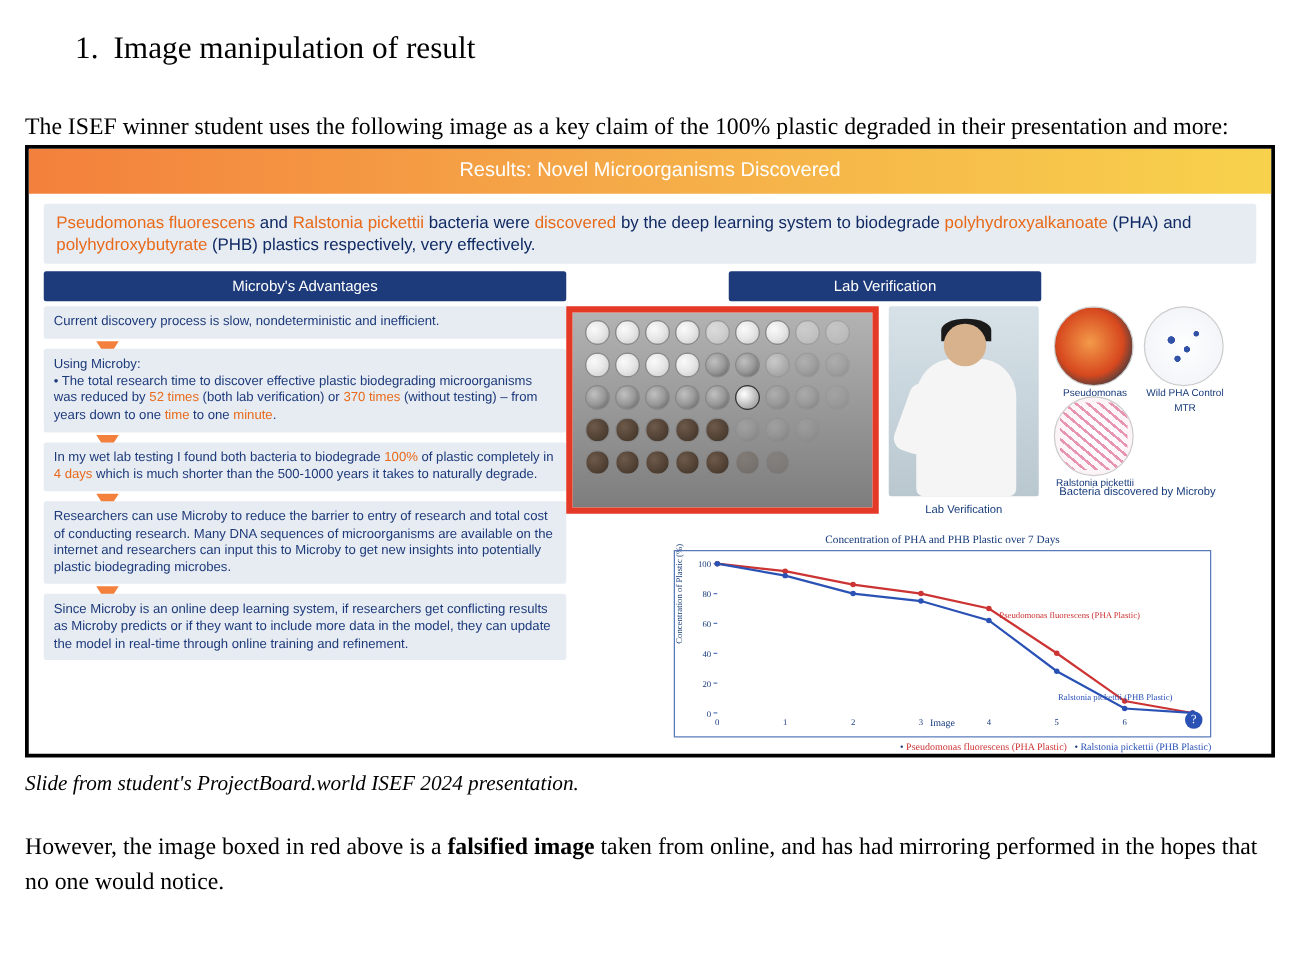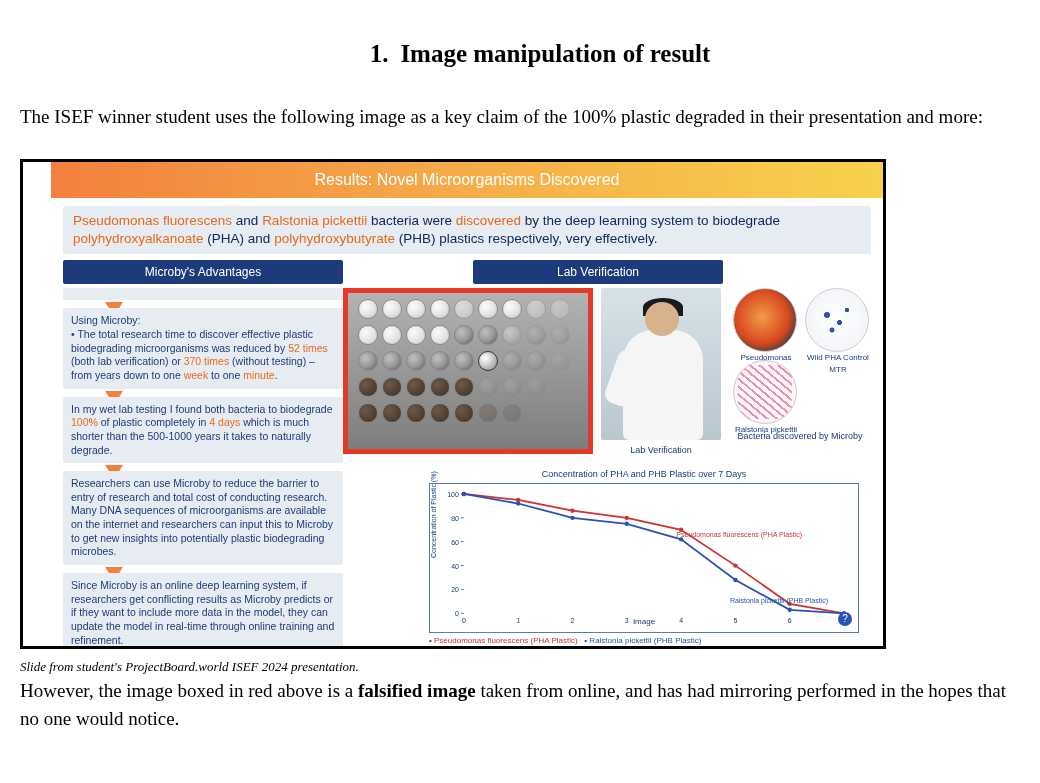--- a/index.html
+++ b/index.html
@@ -7,34 +7,32 @@
       font-family: Georgia, 'Times New Roman', serif;
       background: #ffffff;
       width: 1040px;
       padding: 20px 20px 30px 20px;
       color: #000;
       font-size: 19px;
       line-height: 1.5;
     }
     .heading {
       font-size: 25px;
-      font-weight: bold;
-      margin: 15px 0 30px 40px;
-      text-align: center;
+      font-weight: normal;
+      margin: 0 0 30px 40px;
     }
     .heading-num { margin-right: 12px; }
-    .intro { margin-bottom: 28px; }
+    .intro { margin-bottom: 0; }
     .slide-wrap {
       border: 3px solid #000;
-      width: 866px;
+      width: 1000px;
       height: 490px;
       position: relative;
       overflow: hidden;
       font-family: Arial, sans-serif;
-      padding-left: 28px;
     }
     .slide-banner {
       height: 36px;
       background: linear-gradient(90deg,#f3803c 0%,#f5a848 45%,#f8d24c 100%);
       color: #fff;
       font-size: 16px;
       display: flex;
       align-items: center;
       justify-content: center;
       font-weight: 500;
@@ -156,64 +154,65 @@
     .circ4{background:radial-gradient(circle,#fff,#eef);}
     .circ4::after{content:"";position:absolute;inset:6px;background:
        radial-gradient(circle at 30% 50%,#3252a8 0 3%,transparent 4%),
        radial-gradient(circle at 50% 30%,#3252a8 0 3%,transparent 4%),
        radial-gradient(circle at 65% 60%,#3252a8 0 3%,transparent 4%);}
     .tiny-label{font-size:8px;color:#163a7a;text-align:center;}
     .chart-area {
       margin-top:10px;
       width: 430px;
       margin-left: 86px;
+      font-family: Liberation Serif, serif;
     }
     .chart-title{font-size:9px;text-align:center;color:#163a7a;margin-bottom:2px;}
     .chart-box{
       border:1px solid #5a7bbb;
       height:150px;
       width:100%;
       position:relative;
       background:#fff;
     }
     .chart-box svg{position:absolute;inset:0;}
-    .legend-mini{font-size:8px;text-align:left;color:#1d3a7a;margin-top:2px;}
+    .legend-mini{font-size:8px;text-align:right;color:#1d3a7a;margin-top:2px;}
     .lr{color:#c33;}
     .lb{color:#2a52b5;}
     .bact-cap{font-size:9px;color:#163a7a;text-align:center;margin-top:4px;}
     .caption {
       font-style: italic;
       margin-top: 8px;
-      font-size: 13px;
-    }
-    .para2 { }
+      font-size: 17px;
+    }
+    .para2 { margin-top: 24px; }
     strong.b { font-weight: bold; font-style: normal; }
   </style>
 </head>
 <body>
 
 <div class="heading">
   <span class="heading-num">1.</span><span>Image manipulation of result</span>
 </div>
 
 <p class="intro">The ISEF winner student uses the following image as a key claim of the 100% plastic degraded in their presentation and more:</p>
 
 <div class="slide-wrap">
   <div class="slide-banner">Results: Novel Microorganisms Discovered</div>
   <div class="slide-subhead">
     <span class="orange">Pseudomonas fluorescens</span><span> and </span><span class="orange">Ralstonia pickettii</span><span> bacteria were </span><span class="orange">discovered</span><span> by the deep learning system to biodegrade </span><span class="orange">polyhydroxyalkanoate</span><span> (PHA) and </span><span class="orange">polyhydroxybutyrate</span><span> (PHB) plastics respectively, very effectively.</span>
   </div>
 
   <div class="slide-cols">
     <div class="leftcol">
       <div class="sec-label">Microby's Advantages</div>
-      <div class="adv-box"><div class="arrow-dn"></div></div>
+      <div class="adv-box"><span>Current discovery process is slow, nondeterministic and inefficient.</span><div class="arrow-dn"></div></div>
       <div class="adv-box">
         <span>Using Microby:</span><br>
-        • <span>The total research time to discover effective plastic biodegrading microorganisms was reduced by </span><span class="orange">52 times</span><span> (both lab verification) or </span><span class="orange">370 times</span><span> (without testing) – from years down to one </span><span class="orange">week</span><span> to one </span><span class="orange">minute</span><span>.</span>
+        • <span>The total research time to discover effective plastic biodegrading microorganisms was reduced by </span><span class="orange">52 times</span><span> (both lab verification) or </span><span class="orange">370 times</span><span> (without testing) – from years down to one </span><span class="orange">time</span><span> to one </span><span class="orange">minute</span><span>.</span>
         <div class="arrow-dn"></div>
       </div>
       <div class="adv-box">
         <span>In my wet lab testing I found both bacteria to biodegrade </span><span class="orange">100%</span><span> of plastic completely in </span><span class="orange">4 days</span><span> which is much shorter than the 500-1000 years it takes to naturally degrade.</span>
         <div class="arrow-dn"></div>
       </div>
       <div class="adv-box"><span>Researchers can use Microby to reduce the barrier to entry of research and total cost of conducting research. Many DNA sequences of microorganisms are available on the internet and researchers can input this to Microby to get new insights into potentially plastic biodegrading microbes.</span><div class="arrow-dn"></div></div>
       <div class="adv-box">Since Microby is an online deep learning system, if researchers get conflicting results as Microby predicts or if they want to include more data in the model, they can update the model in real-time through online training and refinement.</div>
     </div>
 

